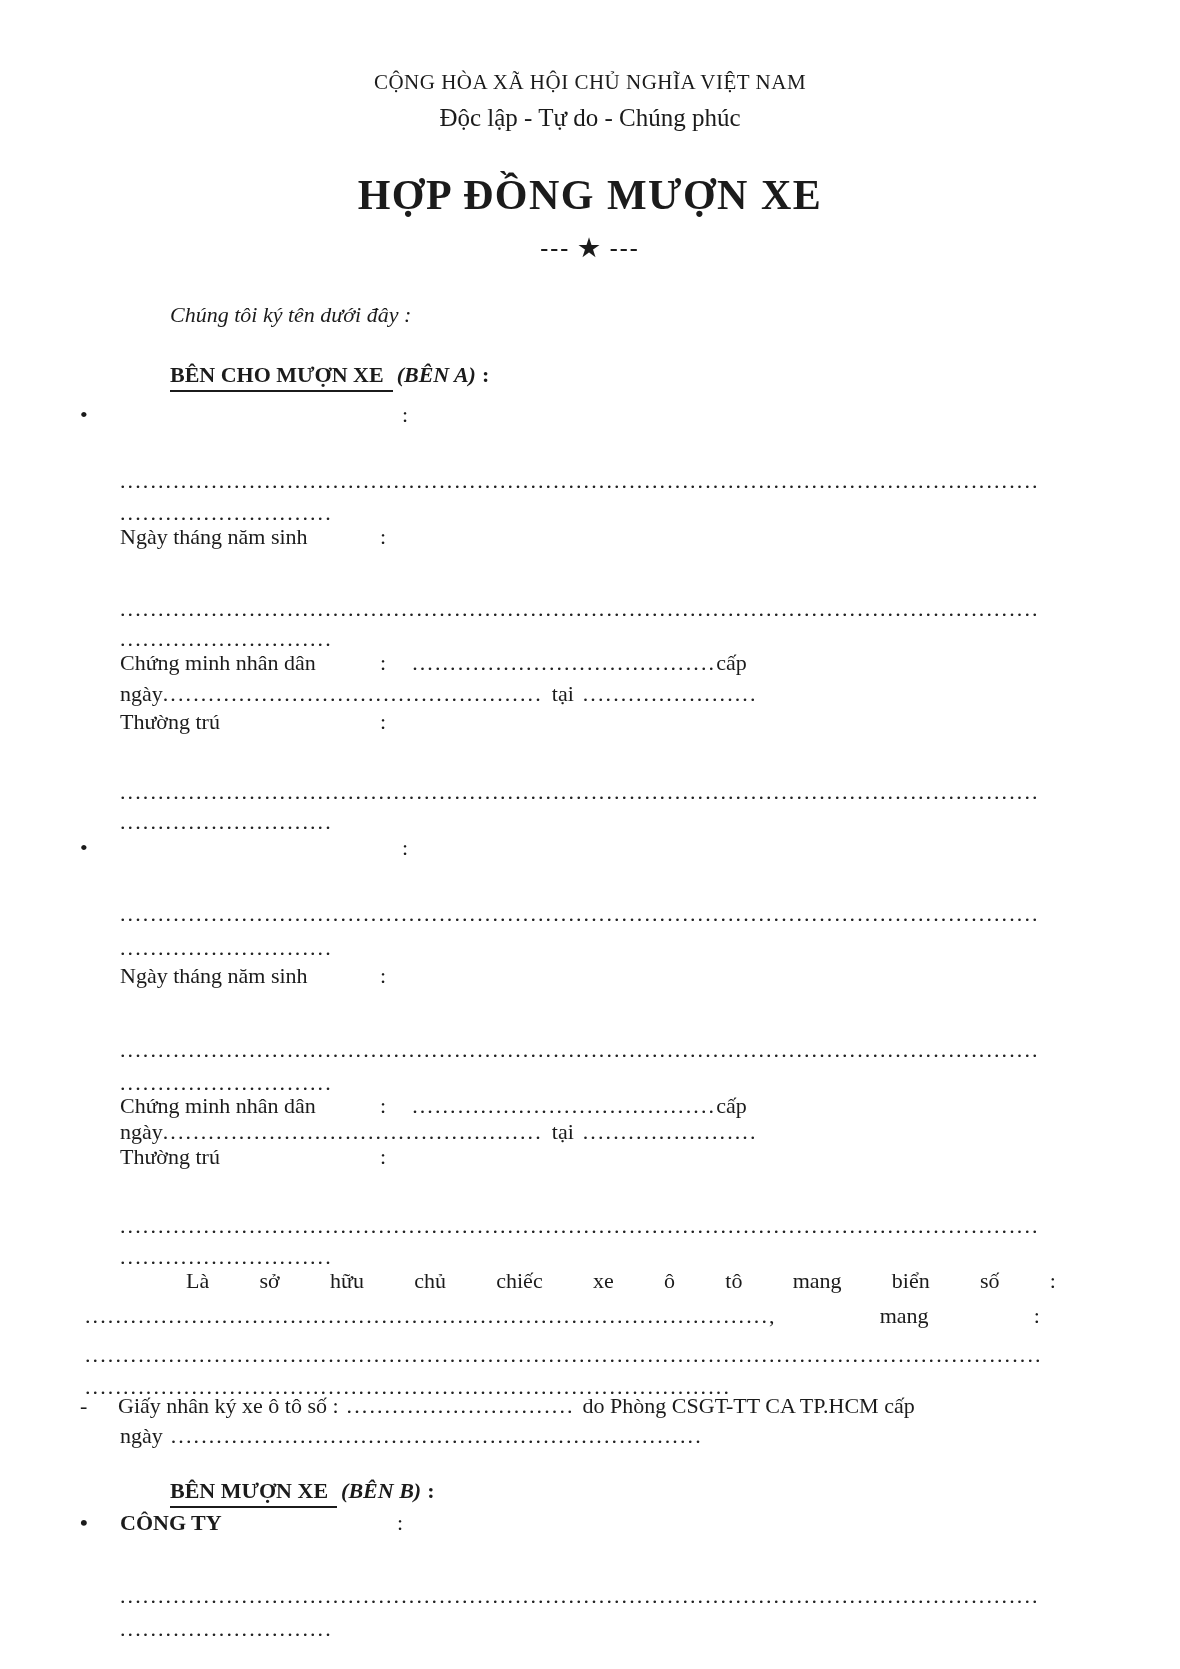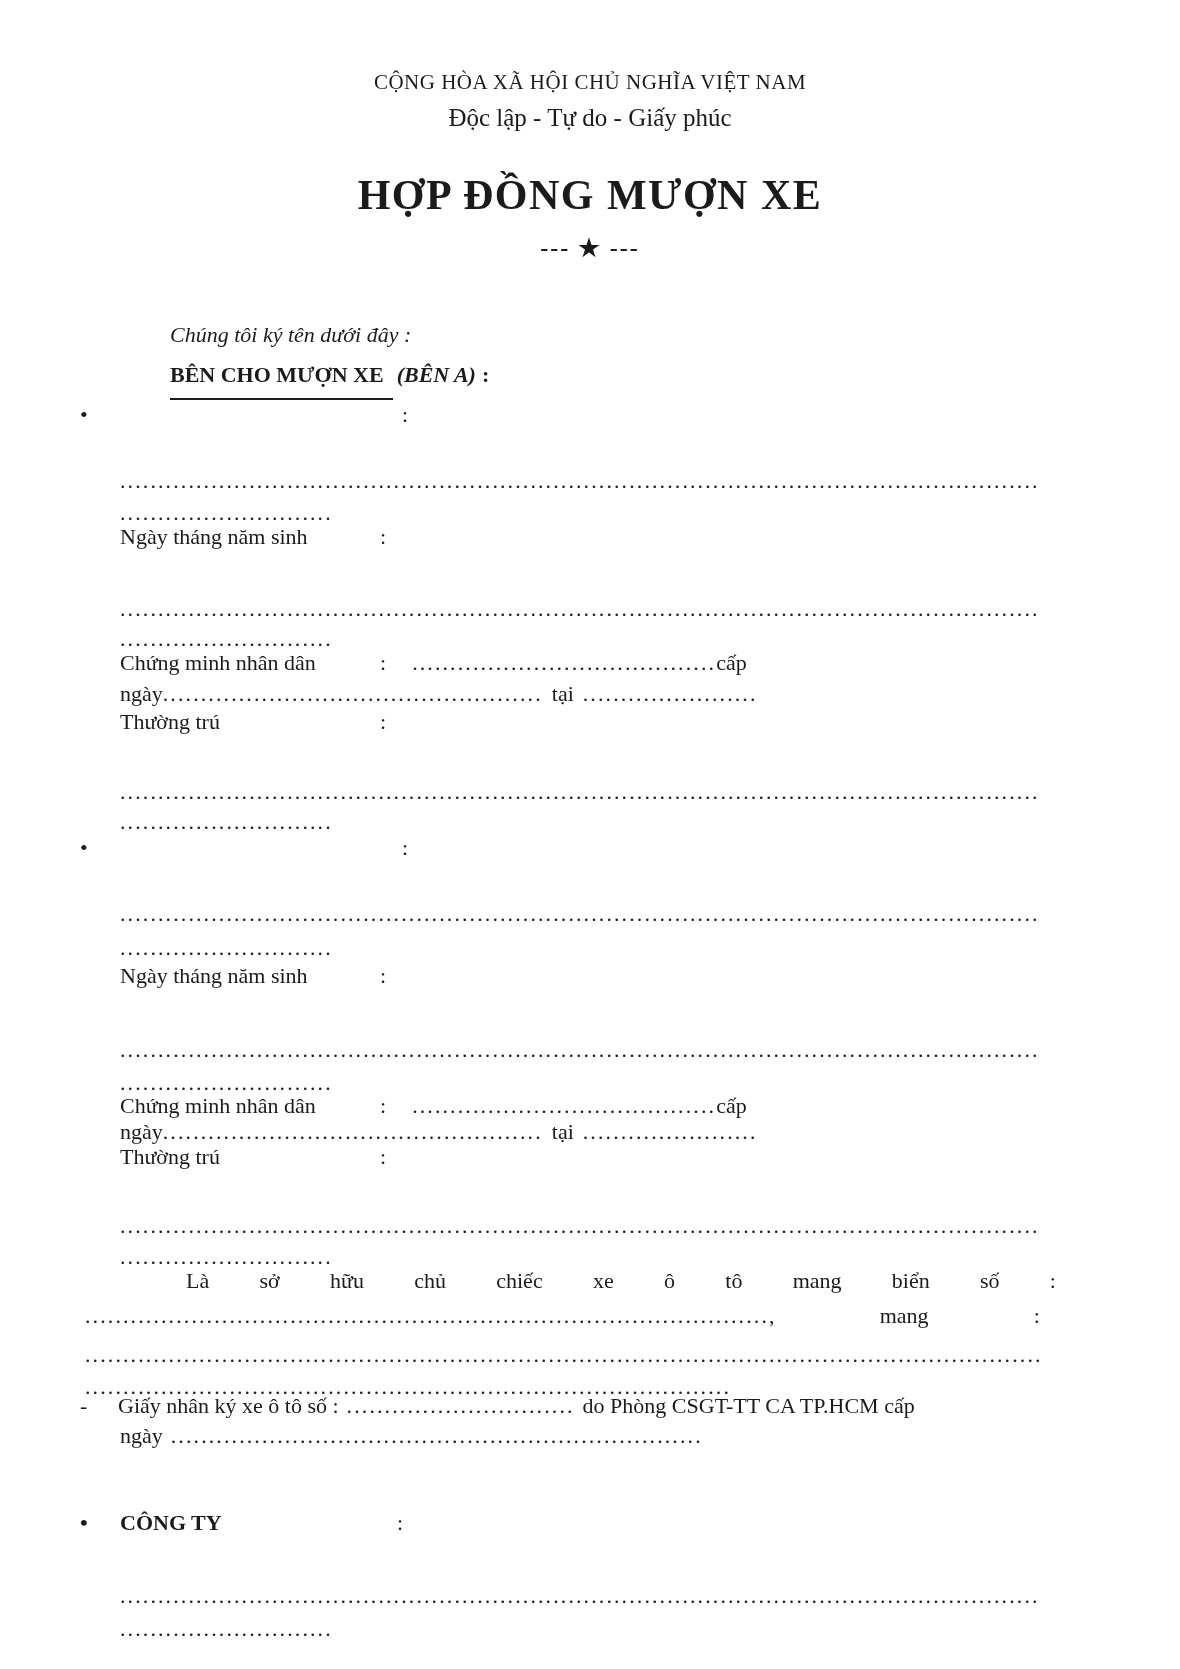--- a/index.html
+++ b/index.html
@@ -20,47 +20,47 @@
     color:#1b1b1b;
   }
   .center{left:0;width:1180px;text-align:center;}
   .h1{font-size:21px;line-height:32px;letter-spacing:.5px;}
   .h2{font-size:25px;line-height:32px;}
   .title{font-size:42px;line-height:50px;font-weight:bold;letter-spacing:1.5px;}
   .sep{font-size:24px;line-height:28px;font-weight:bold;letter-spacing:2px;}
   .italic{font-style:italic;}
   .b{font-weight:bold;}
   .bi{font-weight:bold;font-style:italic;margin-left:4px;}
-  .u{border-bottom:2px solid #1b1b1b;padding-right:9px;padding-bottom:11px;}
+  .u{border-bottom:2px solid #1b1b1b;padding-right:9px;padding-bottom:3px;}
   .ml6{margin-left:6px;}
   .dots{letter-spacing:2.1px;color:#222;overflow:hidden;}
   .clip{overflow:hidden;}
   .label-cell{display:inline-block;width:260px;}
   .bullet-cell{display:inline-block;width:322px;}
   .bullet-cell-sm{display:inline-block;width:40px;font-weight:bold;}
   .company-cell{display:inline-block;width:277px;}
   .dash-cell{display:inline-block;width:38px;}
   .sp8{display:inline-block;width:8px;}
   .sp26{display:inline-block;width:26px;}
   .tai{margin:0 9px;}
   .just{text-align:justify;text-align-last:justify;white-space:normal;}
   .flexline{display:flex;justify-content:space-between;align-items:baseline;}
 </style>
 </head>
 <body>
 
 <div class="page">
 
   <div class="line center h1" style="top:66px">CỘNG HÒA XÃ HỘI CHỦ NGHĨA VIỆT NAM</div>
-  <div class="line center h2" style="top:102px">Độc lập - Tự do - Giấy phúc</div>
+  <div class="line center h2" style="top:102px">Độc lập - Tự do - Chúng phúc</div>
 
   <div class="line center title" style="top:170px">HỢP ĐỒNG MƯỢN XE</div>
   <div class="line center sep" style="top:234px">--- ★ ---</div>
 
-  <div class="line italic" style="top:320px;left:170px">Chúng tôi ký tên dưới đây :</div>
+  <div class="line italic" style="top:300px;left:170px">Chúng tôi ký tên dưới đây :</div>
 
   <div class="line" style="top:360px;left:170px">
     <span class="b u">BÊN CHO MƯỢN XE</span><span class="bi">(BÊN A)</span><span class="b ml6">:</span>
   </div>
 
   <div class="line" style="top:400px;left:80px">
     <span class="bullet-cell">•</span><span>:</span>
   </div>
   <div class="line dots clip" style="top:466px;left:120px;width:918px">..................................................................................................................................</div>
   <div class="line dots" style="top:498px;left:120px">............................</div>
@@ -116,20 +116,23 @@
   <div class="line dots clip" style="top:1340px;left:85px;width:955px">.......................................................................................................................................</div>
   <div class="line dots" style="top:1372px;left:85px">.....................................................................................</div>
 
   <div class="line" style="top:1391px;left:80px">
     <span class="dash-cell">-</span><span>Giấy nhân ký xe ô tô số :</span><span class="sp8"></span><span class="dots">..............................</span><span class="sp8"></span><span>do Phòng CSGT-TT CA TP.HCM cấp</span>
   </div>
   <div class="line" style="top:1421px;left:120px">
     <span>ngày</span><span class="sp8"></span><span class="dots">......................................................................</span>
   </div>
 
+  <div class="line" style="top:1476px;left:170px">
+    <span class="b u">BÊN MƯỢN XE</span><span class="bi">(BÊN B)</span><span class="b ml6">:</span>
+  </div>
 
   <div class="line" style="top:1508px;left:80px">
     <span class="bullet-cell-sm">•</span><span class="b company-cell">CÔNG TY</span><span>:</span>
   </div>
   <div class="line dots clip" style="top:1581px;left:120px;width:918px">..................................................................................................................................</div>
   <div class="line dots" style="top:1614px;left:120px">............................</div>
 
 </div>
 
 </body></html>

